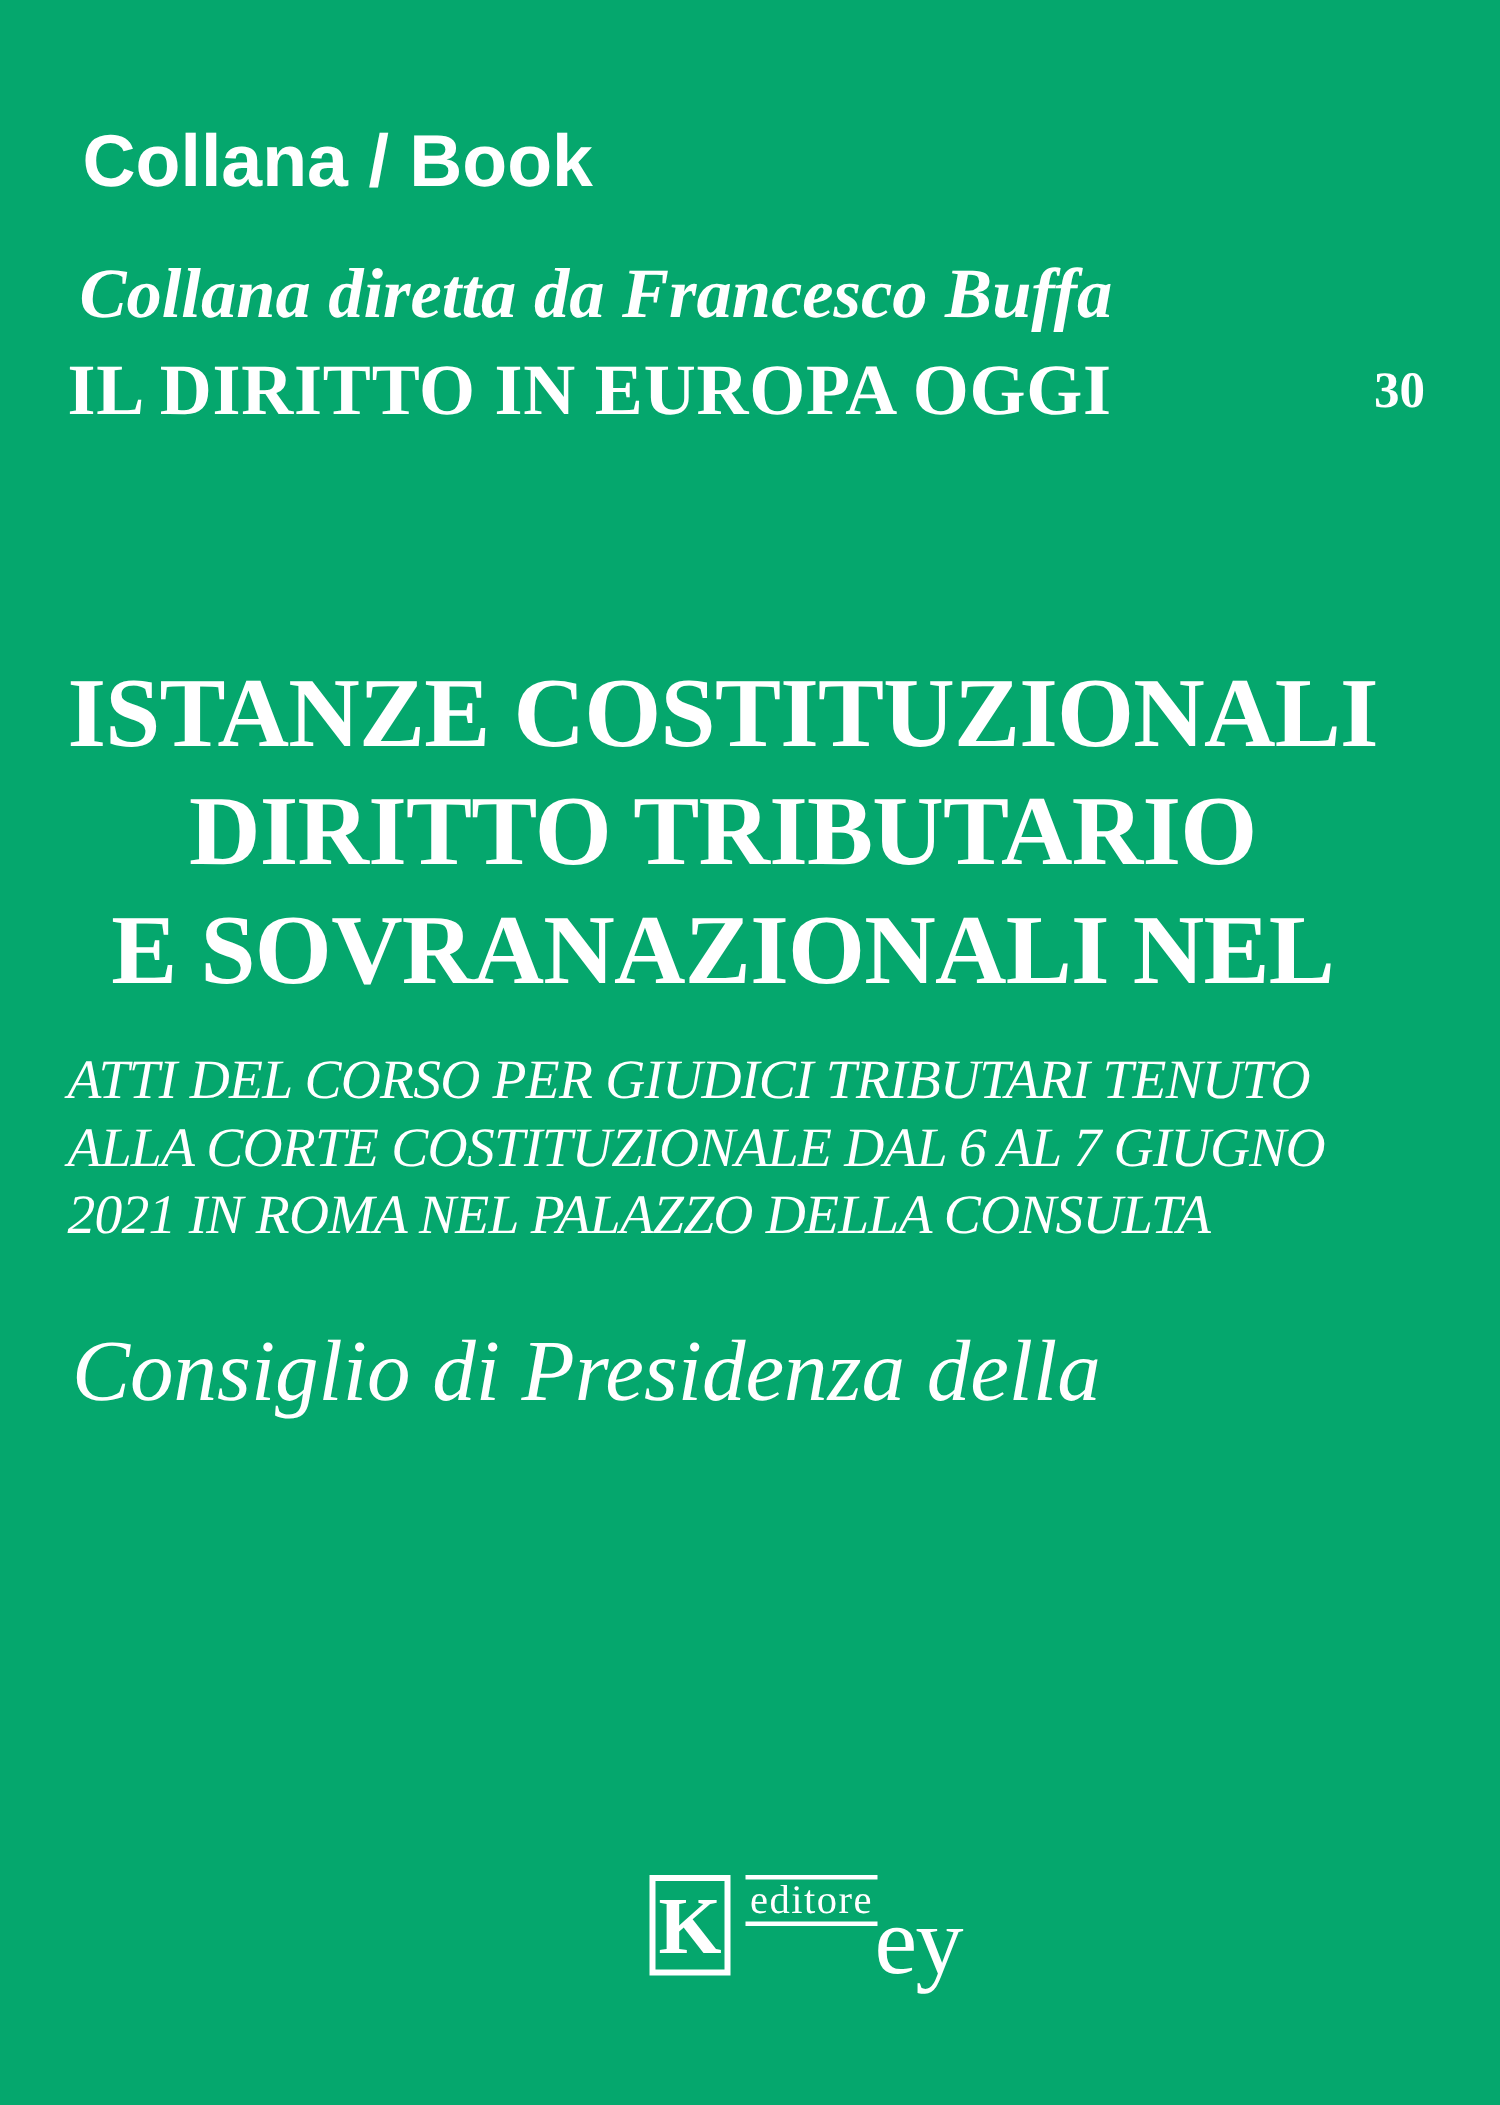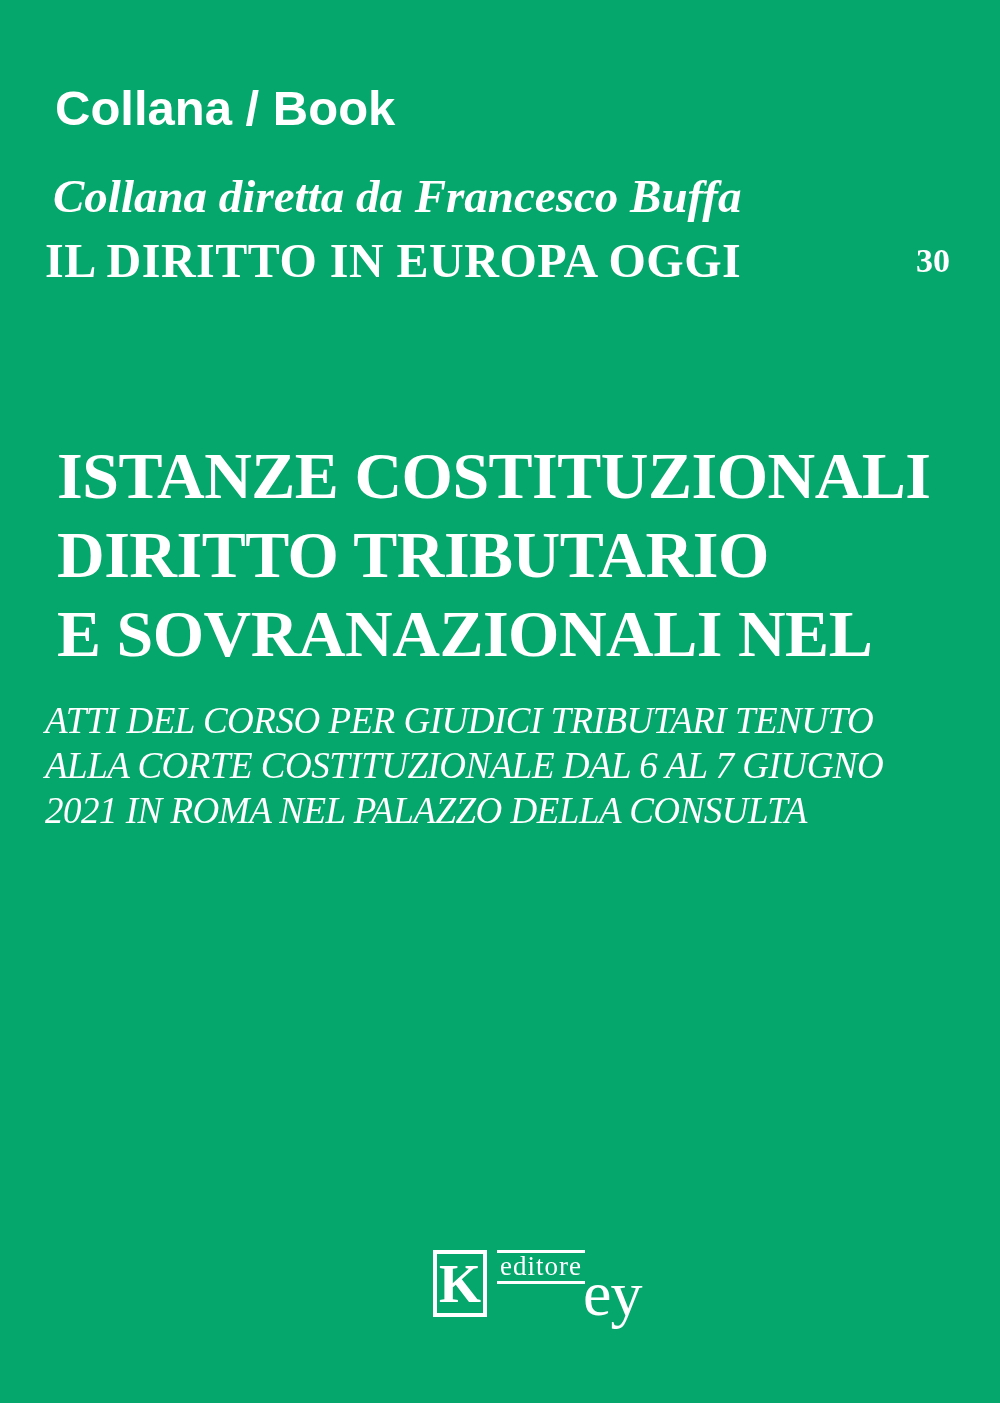--- a/index.html
+++ b/index.html
@@ -38,26 +38,27 @@
     line-height: 1.05;
     letter-spacing: 0.5px;
   }
   .series-number {
     left: 916px; top: 243px;
     font-weight: bold;
     font-size: 34px;
     line-height: 1.05;
   }
   .title {
-    left: 57px; top: 436px;
+    left: 45px; top: 436px;
     font-weight: bold;
     font-size: 66px;
     line-height: 79px;
     letter-spacing: -0.5px;
     white-space: nowrap;
+    text-align: center;
   }
   .subtitle {
     left: 45px; top: 698px;
     font-weight: normal;
     font-size: 37px;
     line-height: 45px;
     letter-spacing: -0.5px;
     white-space: nowrap;
     font-style: italic;
   }
@@ -126,20 +127,21 @@
   <div>E SOVRANAZIONALI NEL</div>
 </div>
 
 <div class="abs subtitle">
   <div>ATTI DEL CORSO PER GIUDICI TRIBUTARI TENUTO</div>
   <div>ALLA CORTE COSTITUZIONALE DAL 6 AL 7 GIUGNO</div>
   <div>2021 IN ROMA NEL PALAZZO DELLA CONSULTA</div>
 </div>
 
 <div class="abs author">
+  <div>Consiglio di Presidenza della</div>
 </div>
 
 <div class="abs logo">
   <div class="logo-box">
     <span>K</span>
   </div>
   <div class="logo-right">
     <div class="logo-editore">editore</div>
     <div class="logo-ey">ey</div>
   </div>

